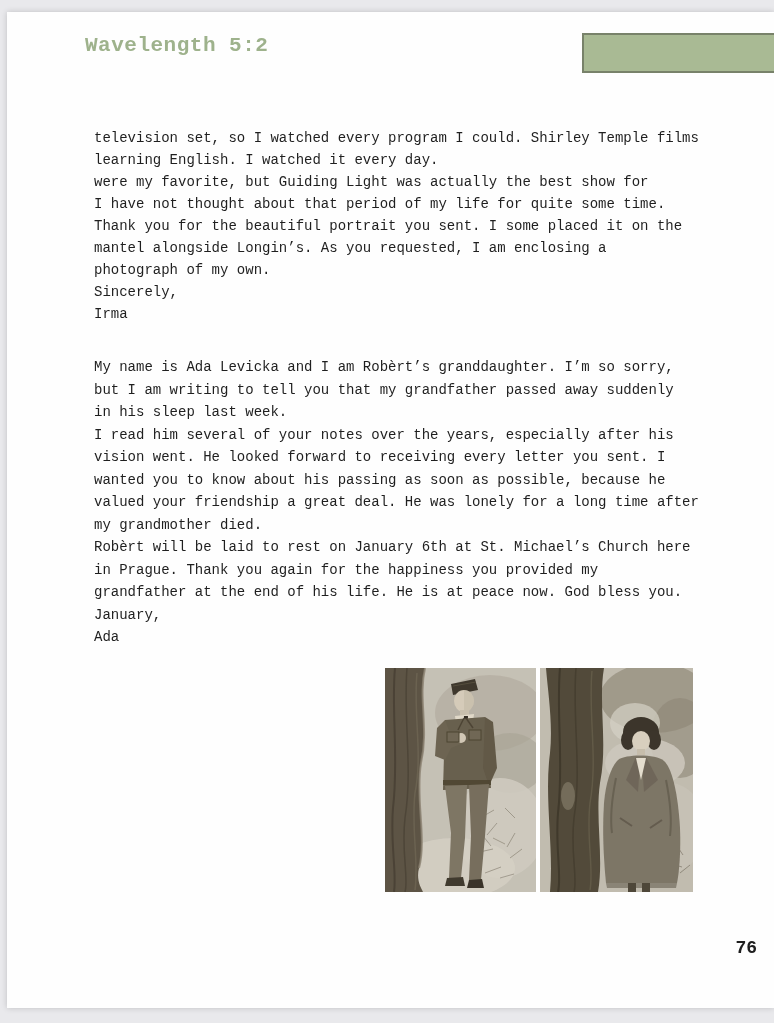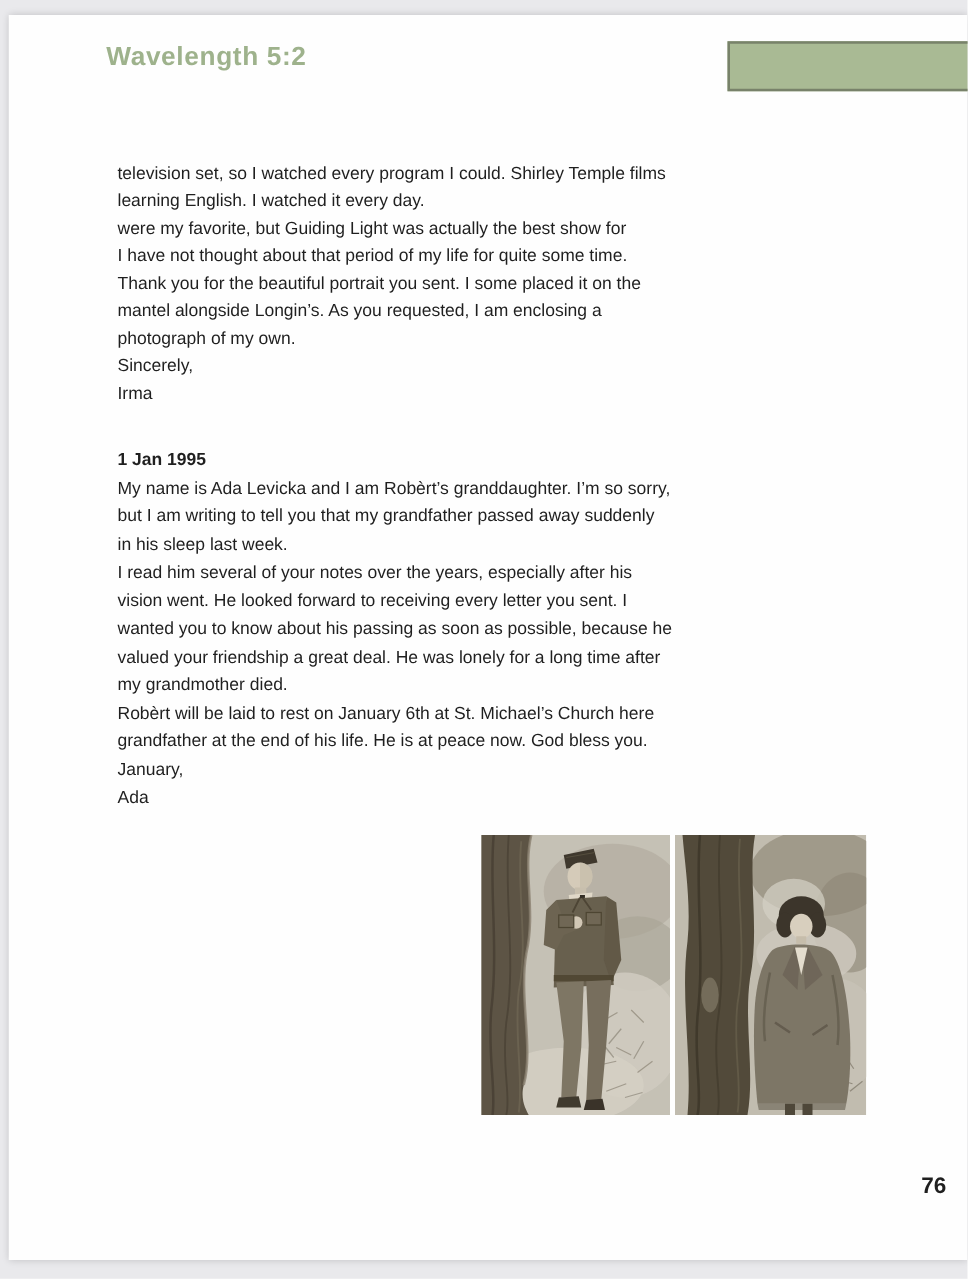--- a/index.html
+++ b/index.html
@@ -2,21 +2,21 @@
 <html style="--outer_bg: #e9e9ec; --page_bg: #fefefe; --header_green: #9eb28c; --banner_fill: #a9ba94; --banner_border: #78826a; --text_color: #1f1f1f;"><head>
 <meta charset="utf-8">
 <style>
   html, body { margin: 0; padding: 0; }
   .screen {
     position: relative;
     width: 774px;
     height: 1023px;
     background: var(--outer_bg, #e9e9ec);
     overflow: hidden;
-    font-family: Liberation Sans, sans-serif;
+    font-family: Liberation Mono, monospace;
   }
   .page {
     position: absolute;
     left: 7px; top: 12px;
     width: 767px; height: 996px;
     background: var(--page_bg, #fefefe);
     box-shadow: 0 0 6px rgba(0,0,0,0.18);
   }
   .header-title {
     position: absolute;
@@ -81,31 +81,31 @@
       <div class="line">were my favorite, but Guiding Light was actually the best show for</div>
       <div class="line">I have not thought about that period of my life for quite some time.</div>
       <div class="line">Thank you for the beautiful portrait you sent. I some placed it on the</div>
       <div class="line">mantel alongside Longin’s. As you requested, I am enclosing a</div>
       <div class="line">photograph of my own.</div>
       <div class="line">Sincerely,</div>
       <div class="line">Irma</div>
     </div>
 
   <div class="letter letter-2">
-    <div class="letter-heading">1 Jan 1995</div>
     <div>
         <div class="line">My name is Ada Levicka and I am Robèrt’s granddaughter. I’m so sorry,</div>
         <div class="line">but I am writing to tell you that my grandfather passed away suddenly</div>
         <div class="line">in his sleep last week.</div>
         <div class="line">I read him several of your notes over the years, especially after his</div>
         <div class="line">vision went. He looked forward to receiving every letter you sent. I</div>
         <div class="line">wanted you to know about his passing as soon as possible, because he</div>
         <div class="line">valued your friendship a great deal. He was lonely for a long time after</div>
         <div class="line">my grandmother died.</div>
         <div class="line">Robèrt will be laid to rest on January 6th at St. Michael’s Church here</div>
+        <div class="line">in Prague. Thank you again for the happiness you provided my</div>
         <div class="line">grandfather at the end of his life. He is at peace now. God bless you.</div>
         <div class="line">January,</div>
         <div class="line">Ada</div>
       </div>
   </div>
 
   <div class="photos">
     <svg width="151" height="224" viewBox="0 0 151 224" preserveAspectRatio="none" role="img" aria-label="Black-and-white photo of a young man in military uniform leaning against a tree">
       <rect width="151" height="224" fill="#c8c4b9"></rect>
       <ellipse cx="105" cy="45" rx="55" ry="38" fill="#b6b2a5" opacity="0.8"></ellipse>

